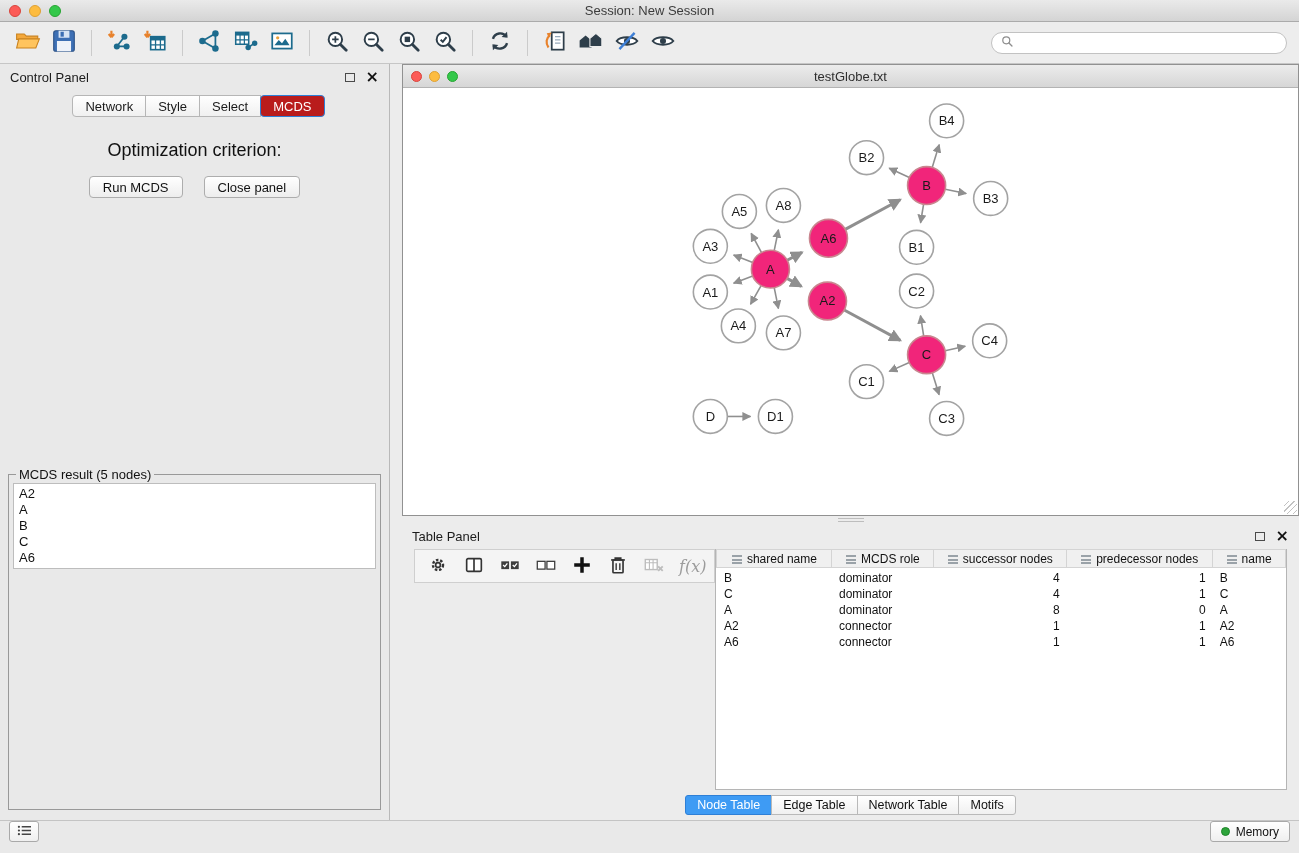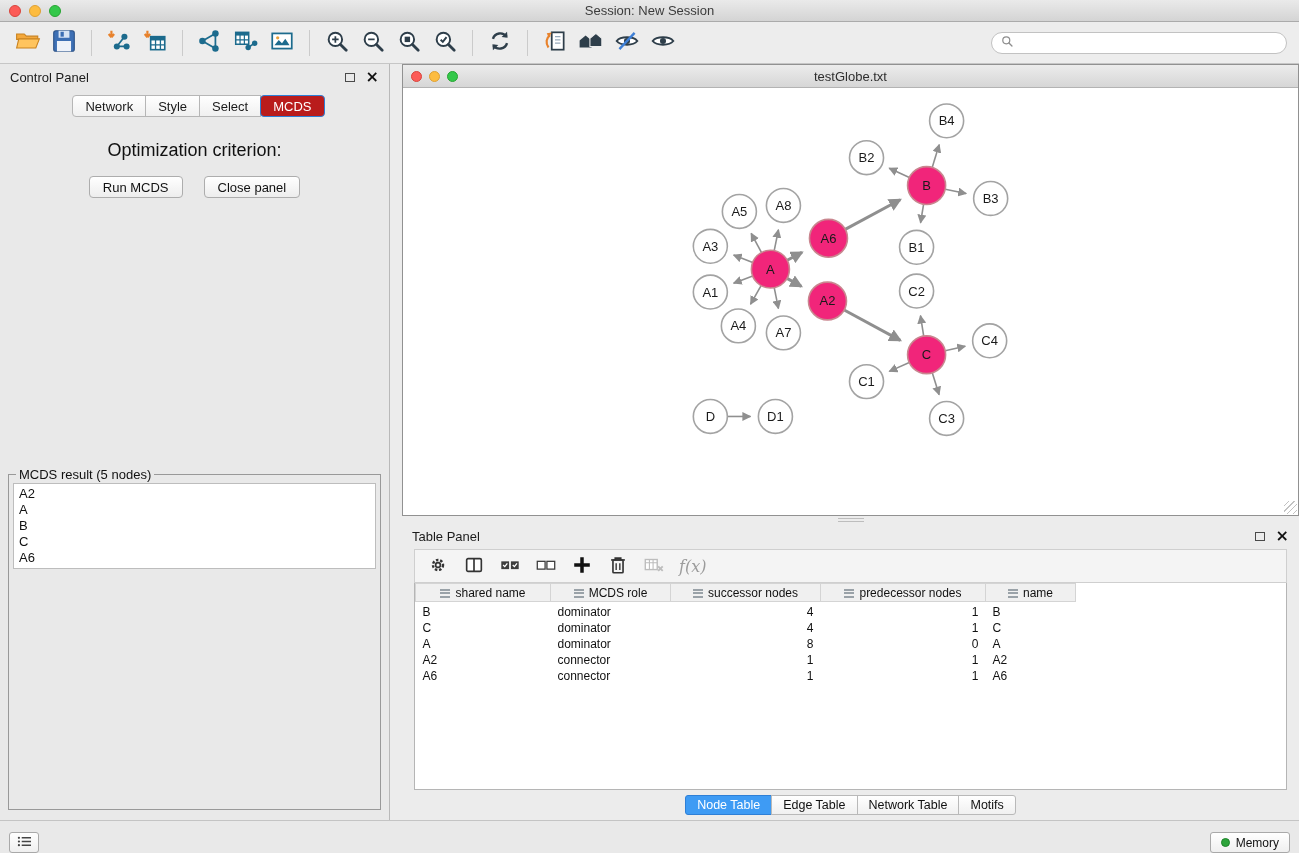--- a/index.html
+++ b/index.html
@@ -120,21 +120,21 @@
   .grip {
     position:absolute; right:1px; bottom:1px; width:13px; height:13px;
     background:repeating-linear-gradient(135deg, transparent 0 3px, #c2c2c2 3px 4px);
   }
 
   .splitter-h { height:7px; flex:0 0 7px; background:#ececec; display:flex; align-items:center; justify-content:center; }
   .hgrip { width:26px; height:4px; border-top:1px solid #bdbdbd; border-bottom:1px solid #bdbdbd; }
 
   
   .table-panel { flex:1; display:flex; flex-direction:column; background:#ececec; min-height:0; }
-  .tp-inner { margin:0 12px; flex:1; display:flex; flex-direction:column; min-height:0; }
+  .tp-inner { margin:0 12px; flex:1; display:flex; flex-direction:row; min-height:0; }
   .tp-toolbar {
     height:34px; flex:0 0 34px; display:flex; align-items:center; gap:6px;
     padding:0 8px; background:#f4f4f4; border:1px solid #cfcfcf;
   }
   .tti { width:30px; height:30px; border:none; background:none; padding:0;
          display:flex; align-items:center; justify-content:center; cursor:default; }
   .tti svg { width:22px; height:22px; }
   .fx { font-family:"DejaVu Serif", serif; font-style:italic; font-size:16px; color:#9b9b9b; margin-left:4px; }
 
   .table-wrap { flex:1; background:#fff; border:1px solid #b5b5b5; border-top:none; overflow:hidden; }
@@ -160,21 +160,21 @@
     background:linear-gradient(#ffffff,#f0f0f0); border:1px solid #b9b9b9; margin-left:-1px;
     font-family:inherit;
   }
   .tbl-tab:first-child { border-radius:3px 0 0 3px; margin-left:0; }
   .tbl-tab:last-child  { border-radius:0 3px 3px 0; }
   .tbl-tab.active { background:#3e9bf4; color:#fff; border-color:#2e7fd6; }
 
   
   .statusbar {
     height:33px; background:#e9e9e9; border-top:1px solid #c4c4c4;
-    display:flex; align-items:flex-end; padding:0 9px;
+    display:flex; align-items:flex-start; padding:0 9px;
   }
   .sb-btn {
     width:30px; height:21px; border:1px solid #a9a9a9; border-radius:3px;
     background:linear-gradient(#fff,#efefef); display:flex; align-items:center; justify-content:center;
   }
   .memory-btn {
     margin-left:auto; height:21px; border:1px solid #a9a9a9; border-radius:3px;
     background:linear-gradient(#fff,#efefef); display:flex; align-items:center;
     gap:6px; padding:0 10px; font-size:12px; color:#111; font-family:inherit;
   }

